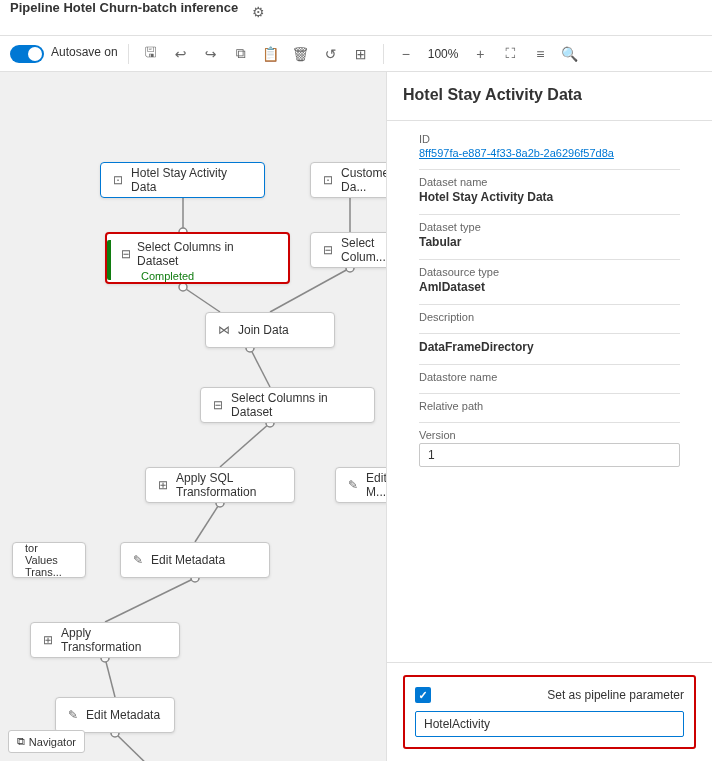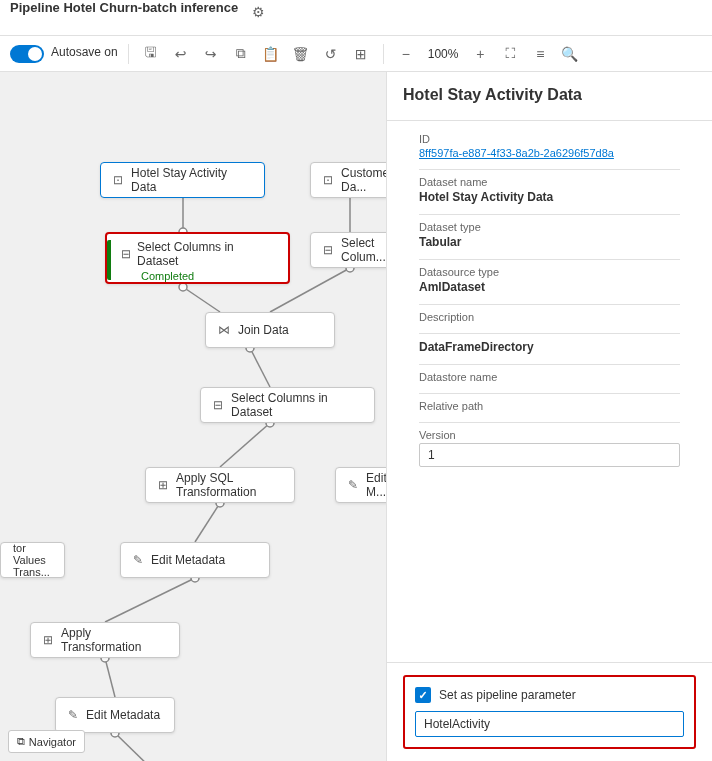--- a/index.html
+++ b/index.html
@@ -74,21 +74,21 @@
     .node-select-cols-1 {
       left: 105px; top: 160px; width: 185px; height: 52px;
       border: 2px solid #c00; flex-direction: column; align-items: flex-start;
       padding: 6px 10px;
     }
     .node-select-cols-2 { left: 310px; top: 160px; width: 80px; height: 36px; }
     .node-join { left: 205px; top: 240px; width: 130px; height: 36px; }
     .node-select-cols-3 { left: 200px; top: 315px; width: 175px; height: 36px; }
     .node-apply-sql { left: 145px; top: 395px; width: 150px; height: 36px; }
     .node-edit-m { left: 335px; top: 395px; width: 60px; height: 36px; }
-    .node-indicator { left: 0; top: 470px; width: 65px; height: 36px; font-size: 11px; }
+    .node-indicator { left: 12px; top: 470px; width: 74px; height: 36px; font-size: 11px; }
     .node-edit-meta-1 { left: 120px; top: 470px; width: 150px; height: 36px; }
     .node-apply-trans { left: 30px; top: 550px; width: 150px; height: 36px; }
     .node-edit-meta-2 { left: 55px; top: 625px; width: 120px; height: 36px; }
 
     
     .connectors-svg {
       position: absolute; top: 0; left: 0; width: 100%; height: 100%;
       pointer-events: none;
     }
 
@@ -144,21 +144,21 @@
     
     .panel-bottom {
       border-top: 1px solid #e0e0e0; padding: 12px 16px;
     }
 
     .pipeline-param-section {
       border: 2px solid #c00; border-radius: 3px; padding: 10px;
       margin-bottom: 0;
     }
     .checkbox-row {
-      display: flex; align-items: center; gap: 8px; margin-bottom: 8px;
+      display: flex; align-items: center; gap: 8px; margin-bottom: 8px; justify-content: space-between;
     }
     .checkbox-checked {
       width: 16px; height: 16px; background: #0078d4;
       border-radius: 2px; display: flex; align-items: center;
       justify-content: center; cursor: pointer; flex-shrink: 0;
     }
     .checkbox-checked::after {
       content: '✓'; color: #fff; font-size: 11px; font-weight: bold;
     }
     .checkbox-label { font-size: 12px; color: #333; }

